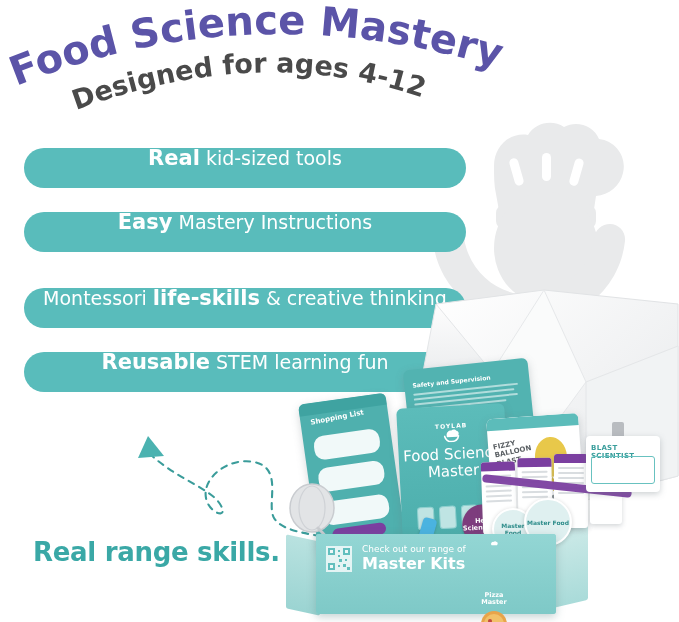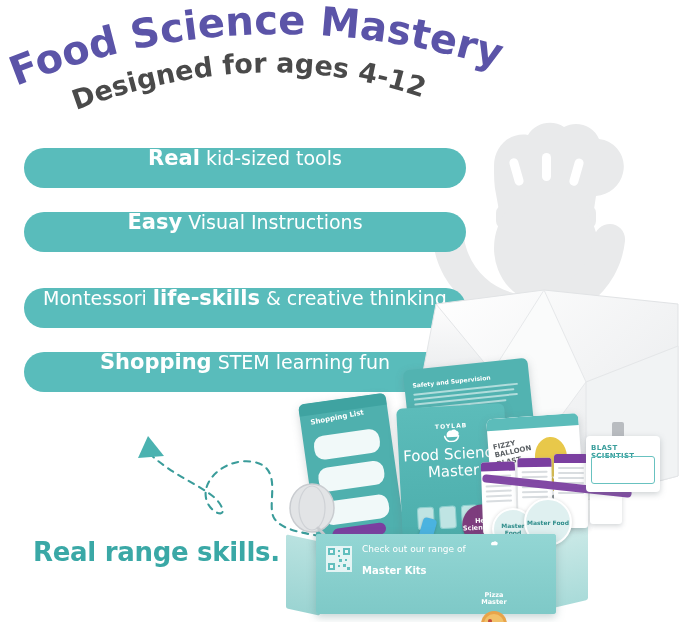--- a/index.html
+++ b/index.html
@@ -50,21 +50,21 @@
                  background:linear-gradient(180deg,#b9e2e0,#9bd4d2);
                  transform:skewY(12deg);border-radius:2px;}
   #box-right-flap{left:266px;top:240px;width:36px;height:78px;
                   background:linear-gradient(180deg,#cdeae8,#a9dbd9);
                   transform:skewY(-13deg);border-radius:2px;}
   #box-inner{left:30px;top:232px;width:240px;height:24px;
              background:linear-gradient(180deg,#d6ecec,#b4dedc);}
 
   .boxtxt{position:absolute;color:#ffffff;font-weight:bold;line-height:1.12;}
   #box-cta{left:76px;top:258px;width:110px;font-size:9px;font-weight:normal;}
-  #box-cta .big{font-size:10px;font-weight:bold;display:block;margin-top:11px;}
+  #box-cta .big{font-size:16px;font-weight:bold;display:block;margin-top:1px;}
   #qr{left:40px;top:260px;width:26px;height:26px;opacity:.85;}
   .mini-kit{position:absolute;width:44px;top:254px;text-align:center;}
   .mini-kit .mk-label{color:#fff;font-size:6.5px;font-weight:bold;line-height:1.15;
                       display:block;margin-bottom:1px;margin-top:44px;}
   .mini-kit .mk-img{width:40px;height:30px;margin:0 auto;border-radius:2px;}
   #mk-0{left:186px;}
   #mk-1{left:228px;}
   #mk-2{left:268px;}
 
   
@@ -164,27 +164,27 @@
           <tspan>Designed for ages 4-12</tspan>
         </textPath>
       </text>
     </svg>
   </div>
 
   <div class="pill" id="pill-0">
     <span class="ptext"><span class="n"></span><span class="b">Real</span><span class="n"> kid-sized tools</span></span>
   </div>
   <div class="pill" id="pill-1">
-    <span class="ptext"><span class="n"></span><span class="b">Easy</span><span class="n"> Visual Instructions</span></span>
+    <span class="ptext"><span class="n"></span><span class="b">Easy</span><span class="n"> Mastery Instructions</span></span>
   </div>
   <div class="pill" id="pill-2">
     <span class="ptext"><span class="n">Montessori </span><span class="b">life-skills</span><span class="n"> &amp; creative thinking</span></span>
   </div>
   <div class="pill" id="pill-3">
-    <span class="ptext"><span class="n"></span><span class="b">Shopping</span><span class="n"> STEM learning fun</span></span>
+    <span class="ptext"><span class="n"></span><span class="b">Reusable</span><span class="n"> STEM learning fun</span></span>
   </div>
 
   <svg id="arrow-svg" width="200" height="108" viewBox="0 0 200 108">
     <path d="M196 104 C 172 100 156 96 150 86 C 142 72 160 36 130 30
              C 104 25 78 46 82 66 C 85 82 106 88 96 72 C 86 56 54 48 26 22" fill="none" stroke="#3a9c9a" stroke-width="2.1" stroke-dasharray="6 6" stroke-linecap="round"></path>
     <polygon points="24,4 40,24 14,26" fill="#4bb2b0"></polygon>
   </svg>
 
   <div id="tagline">
     <div>Real range skills.</div>

